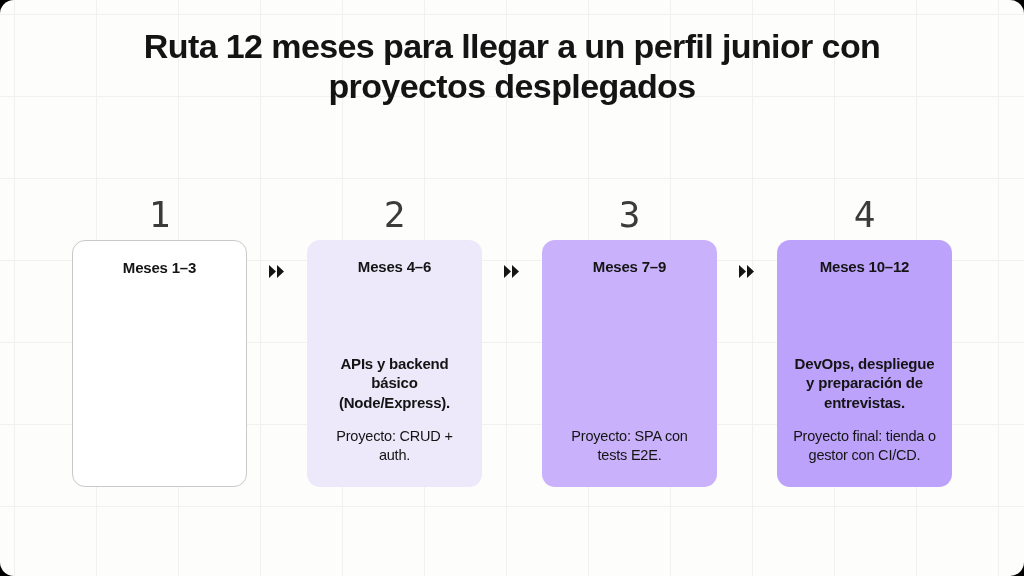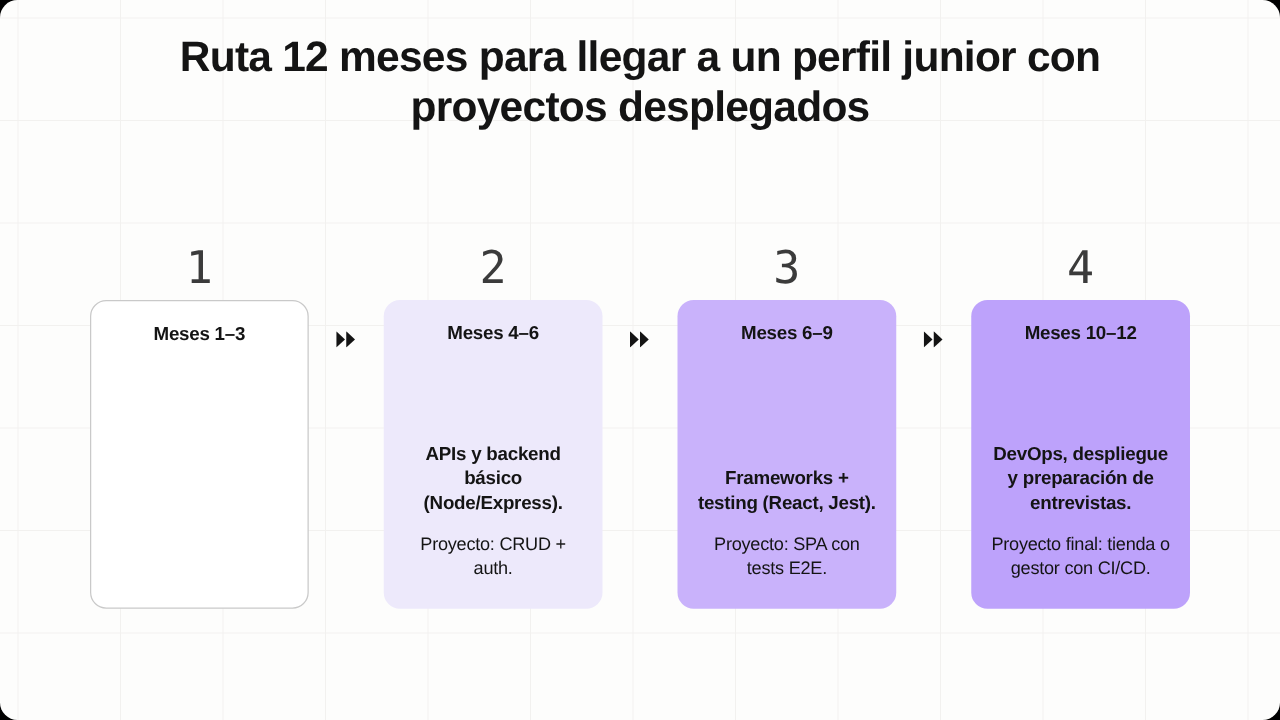--- a/index.html
+++ b/index.html
@@ -184,23 +184,22 @@
         <svg width="16" height="13" viewBox="0 0 16 13" aria-hidden="true">
           <polygon points="0,0 7,6.5 0,13" fill="#141414"></polygon>
           <polygon points="8,0 15,6.5 8,13" fill="#141414"></polygon>
         </svg>
       </span>
     </div>
 
     <div class="step">
       <div class="step-number">3</div>
       <div class="card card-3">
-        <div class="card-heading">Meses 6–9</div>
+        <div class="card-heading">Meses 7–9</div>
         <div class="card-body">
-          <div class="card-main">Frameworks + testing (React, Jest).</div>
           <div class="card-project">Proyecto: SPA con tests E2E.</div>
         </div>
       </div>
     </div>
 
     <div class="connector">
       <span>
         <svg width="16" height="13" viewBox="0 0 16 13" aria-hidden="true">
           <polygon points="0,0 7,6.5 0,13" fill="#141414"></polygon>
           <polygon points="8,0 15,6.5 8,13" fill="#141414"></polygon>

